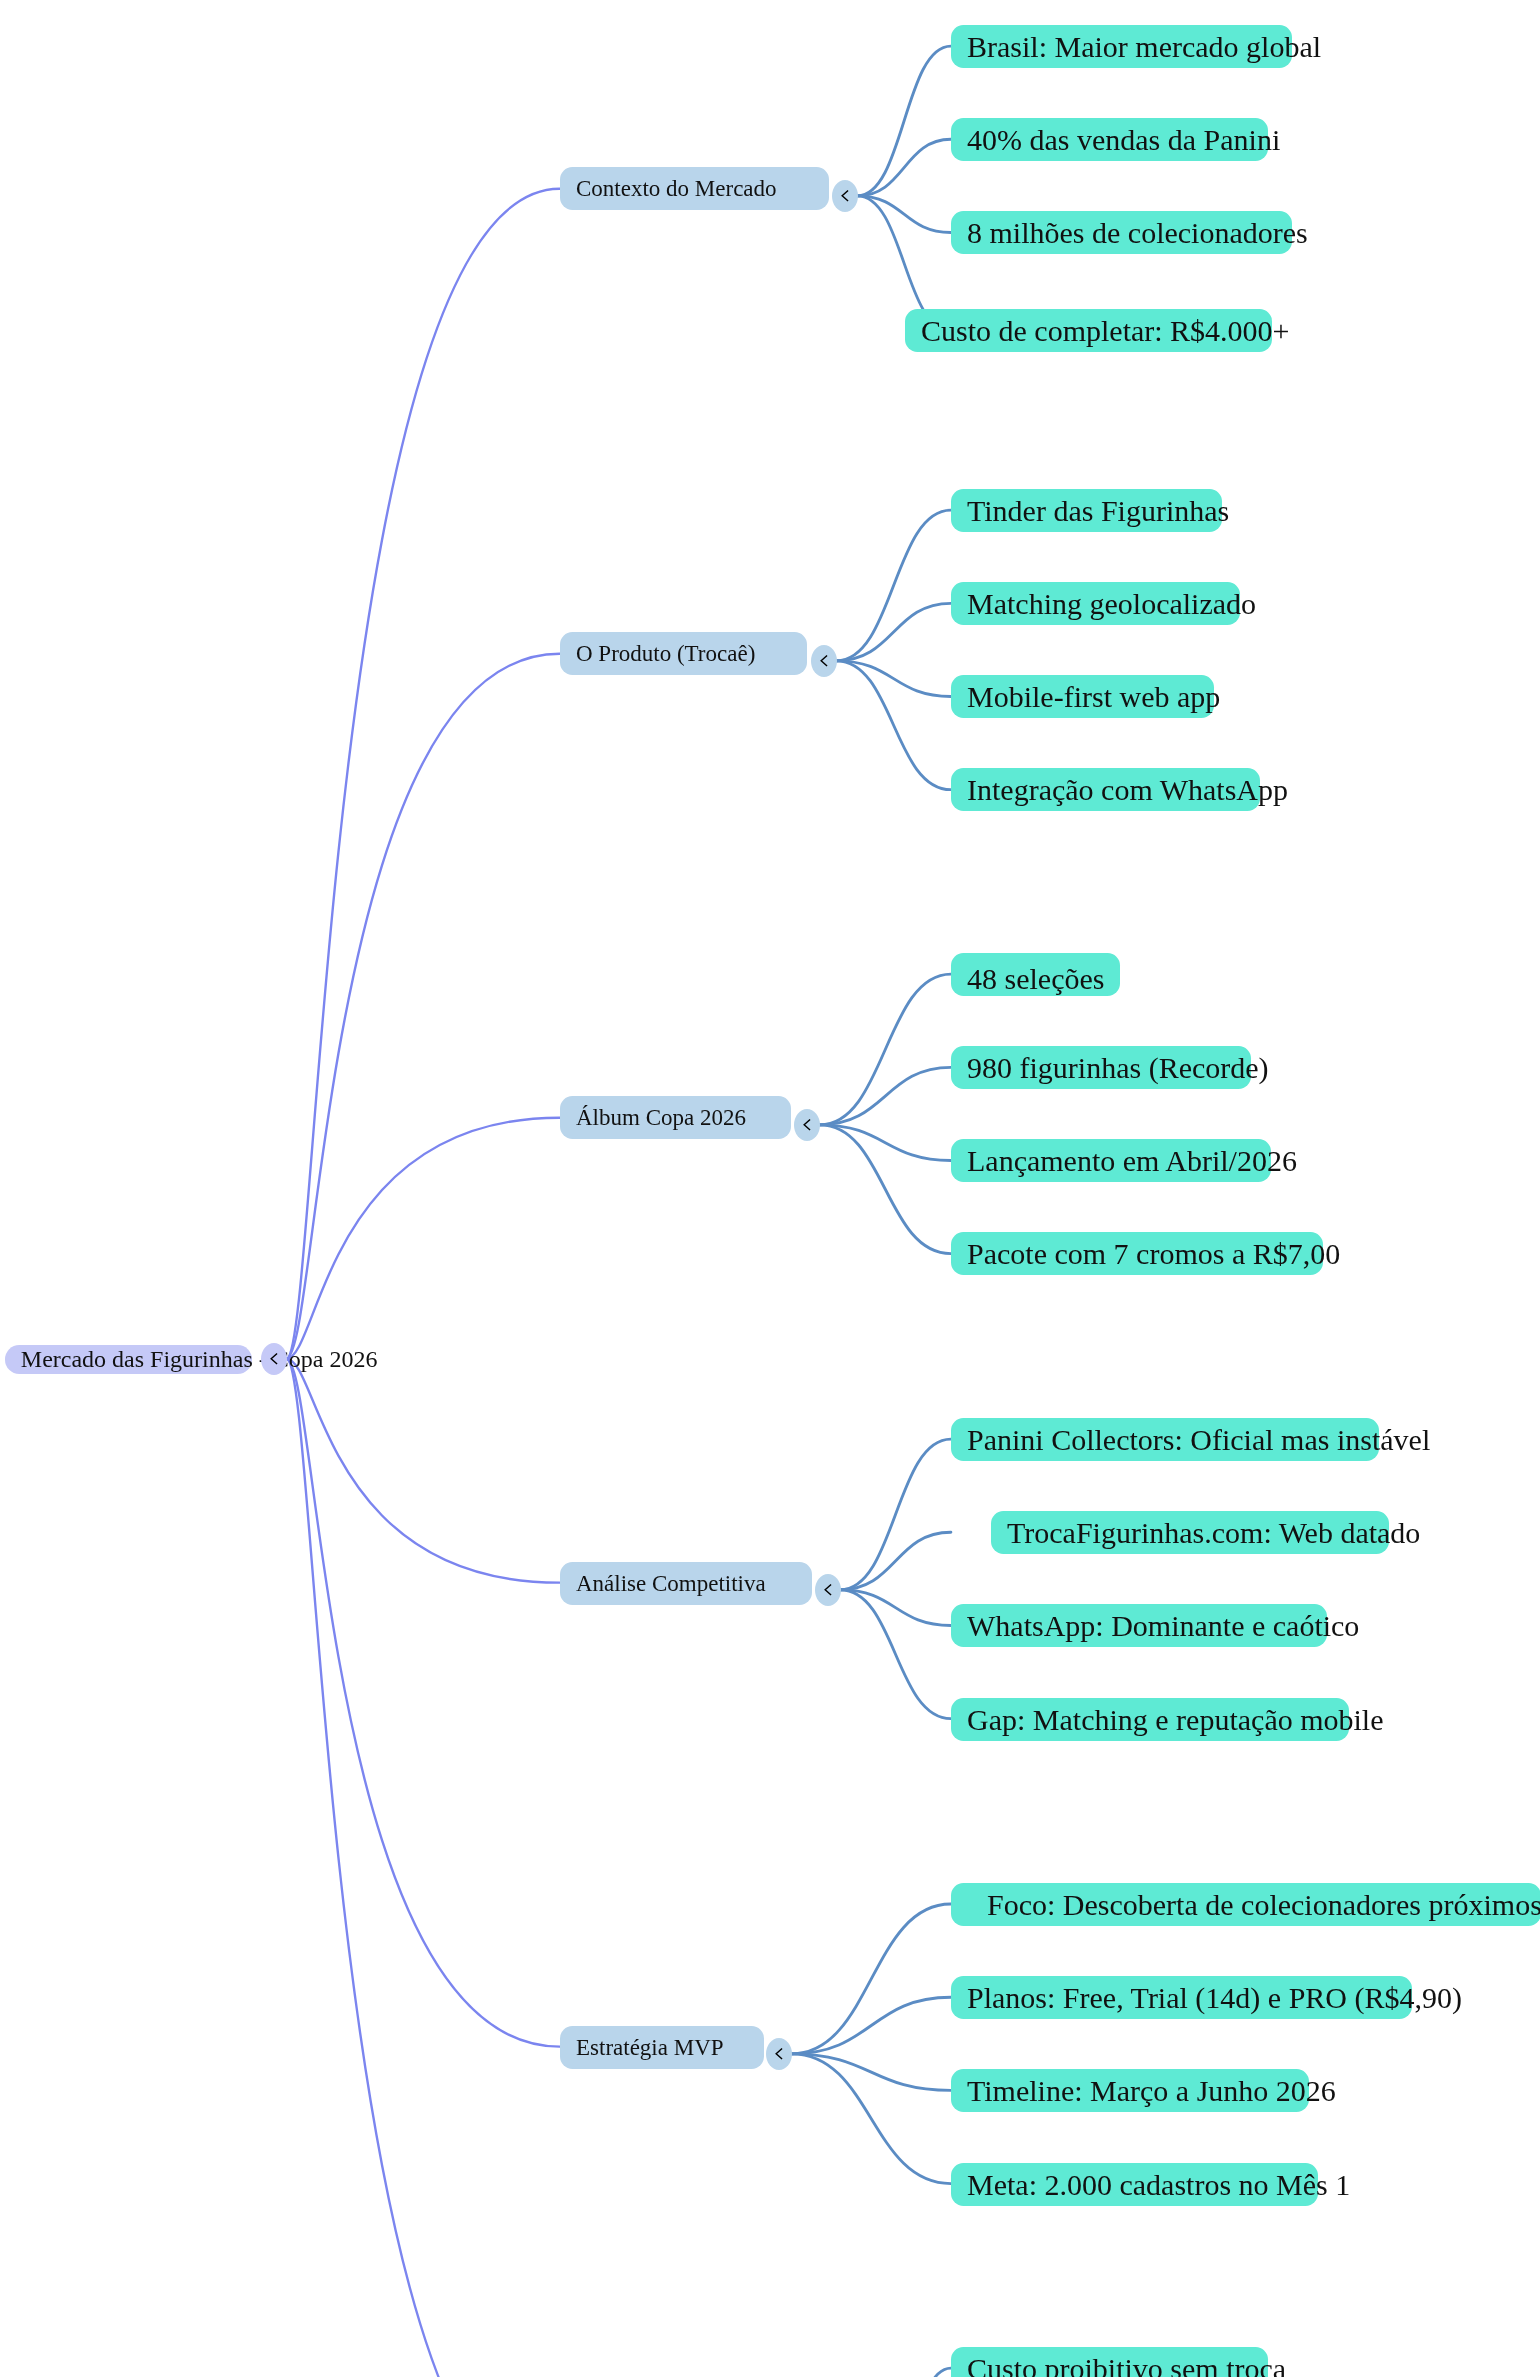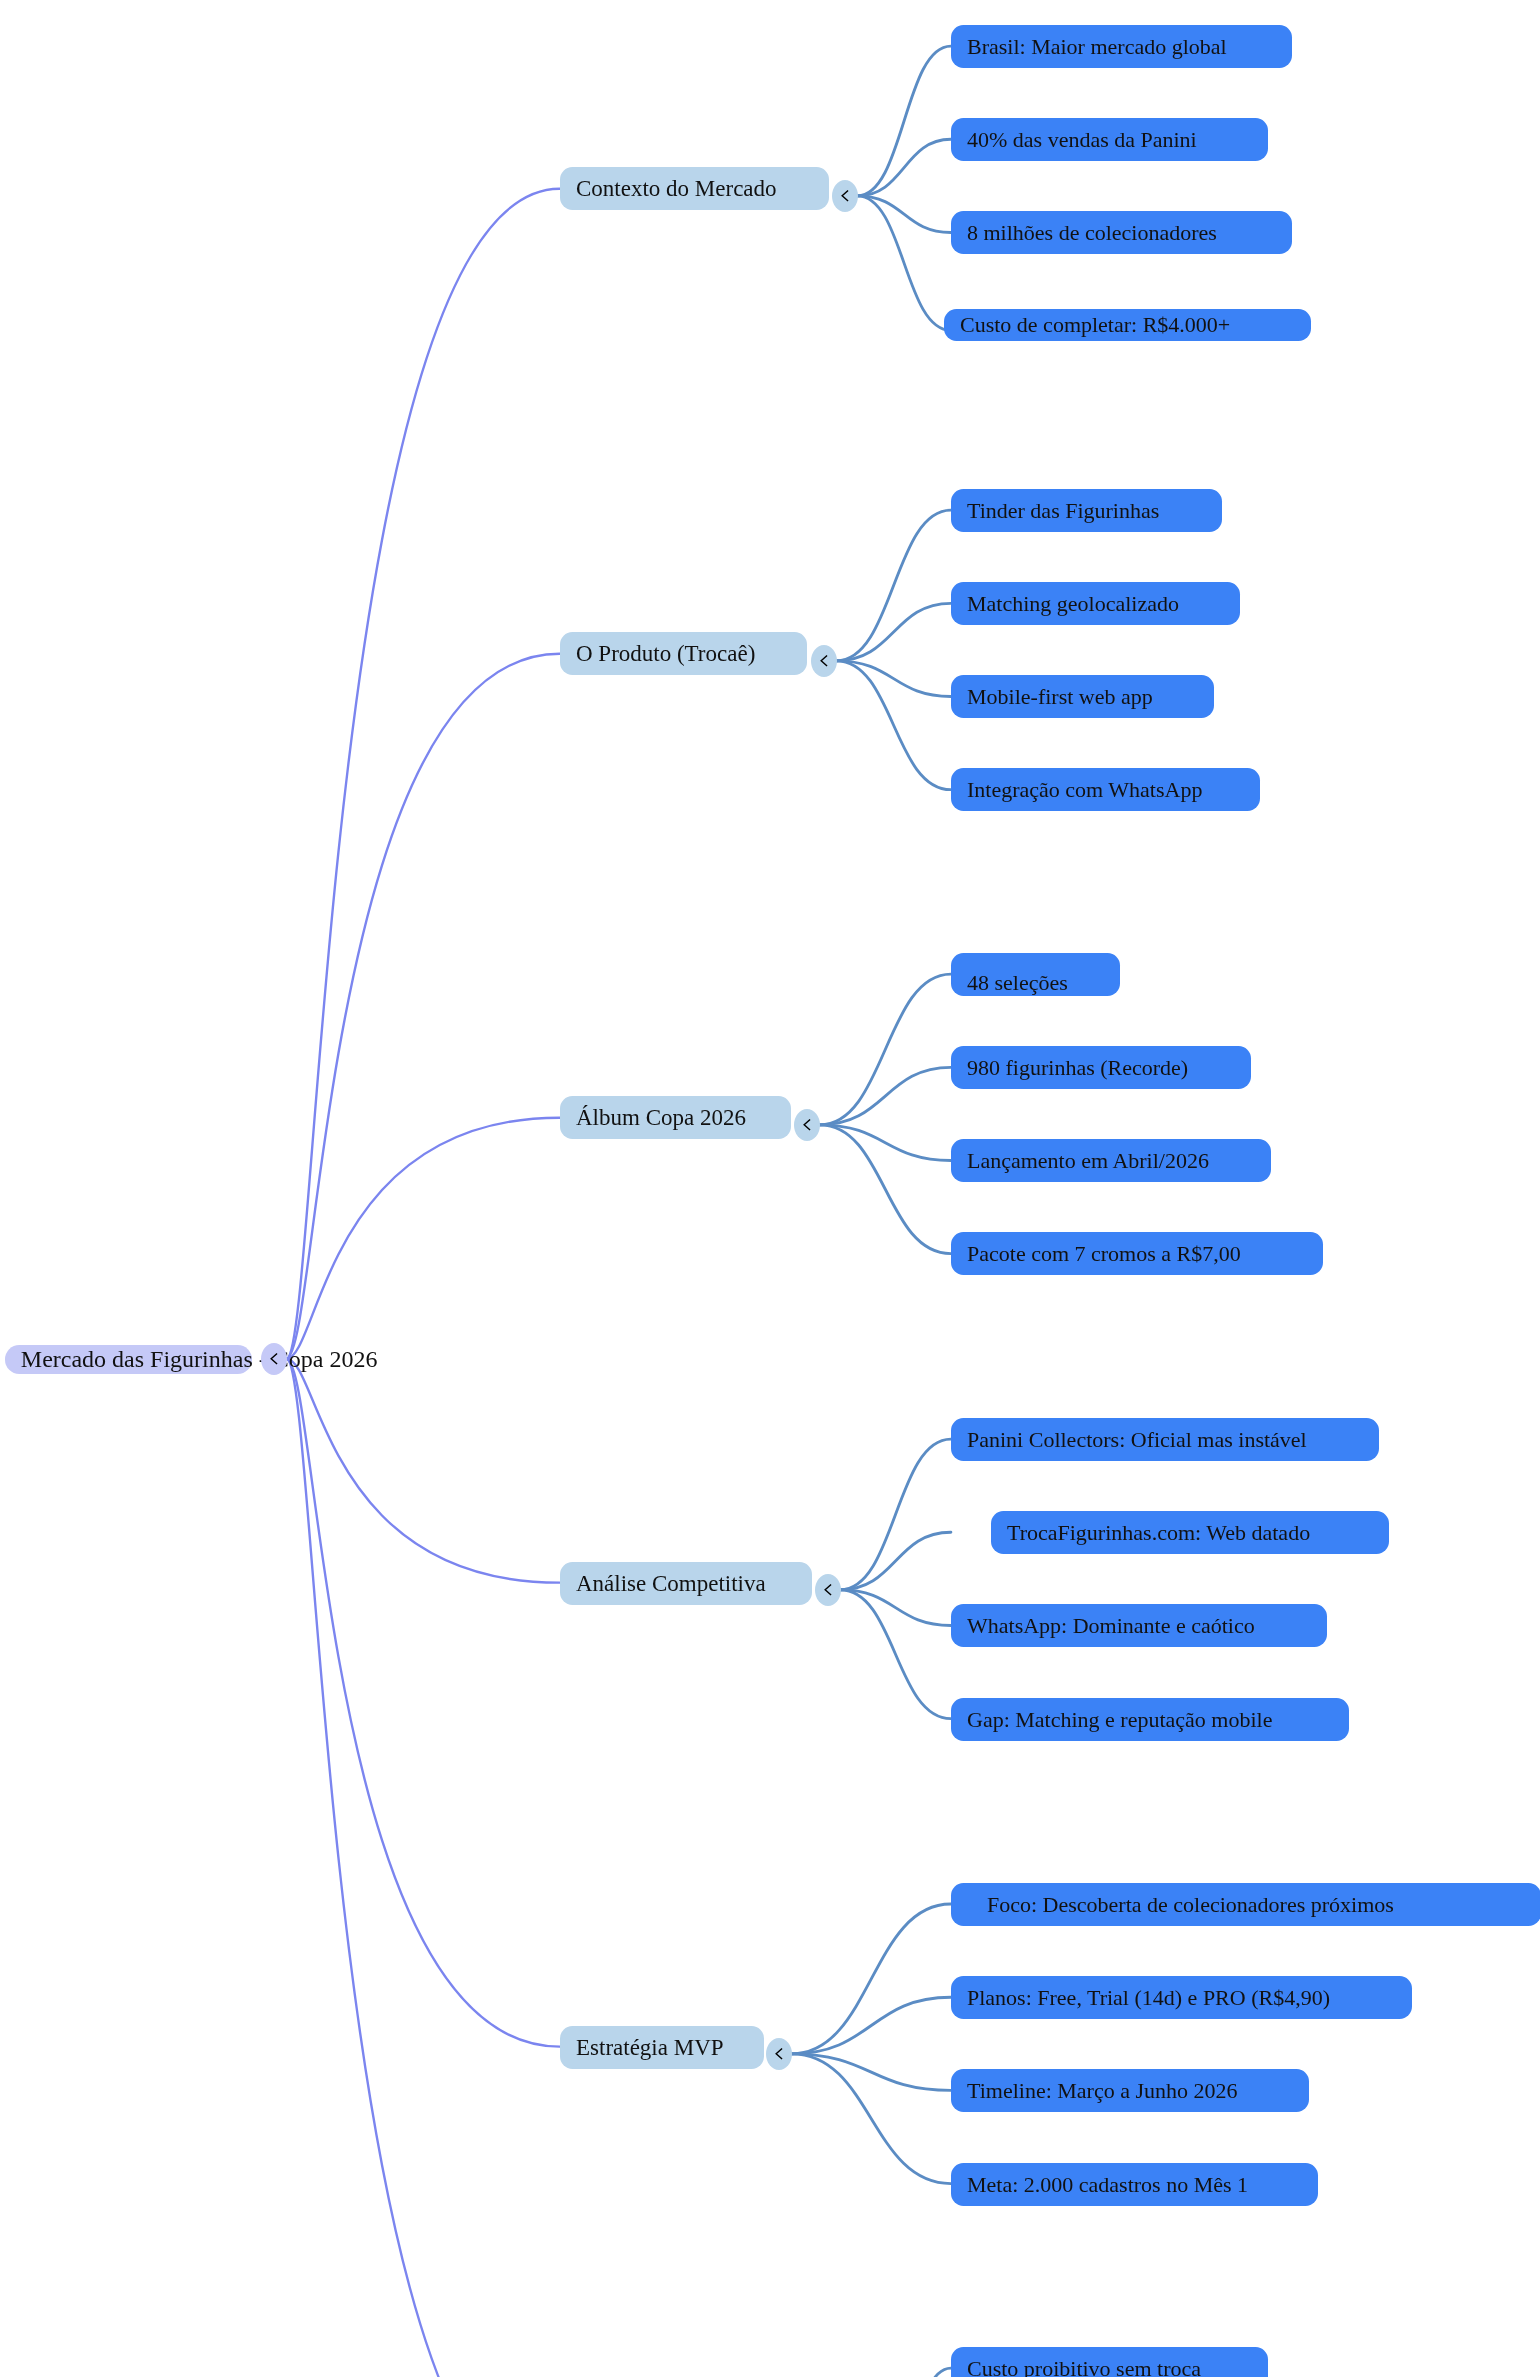--- a/index.html
+++ b/index.html
@@ -41,23 +41,23 @@
     border-radius: 14.3px;
     padding: 0 16px;
     font-size: 24px;
   }
   .node.branch {
     background: #b9d5eb;
     padding: 16px 16px;
     font-size: 23px;
   }
   .node.leaf {
-    background: #3b82f6;
+    background: #5eead4;
     padding: 0 16px;
-    font-size: 22px;
+    font-size: 30px;
   }
   .toggle {
     position: absolute;
     display: flex;
     align-items: center;
     justify-content: center;
     border-radius: 50%;
     cursor: pointer;
   }
   .toggle.root-toggle {
@@ -125,21 +125,21 @@
       </div>
       <div class="node leaf" style="left: 951px; top: 25px; width: 341px; height: 43px;">
         <span class="node-label">Brasil: Maior mercado global</span>
       </div>
       <div class="node leaf" style="left: 951px; top: 118px; width: 317px; height: 43px;">
         <span class="node-label">40% das vendas da Panini</span>
       </div>
       <div class="node leaf" style="left: 951px; top: 211px; width: 341px; height: 43px;">
         <span class="node-label">8 milhões de colecionadores</span>
       </div>
-      <div class="node leaf" style="left: 944px; top: 309px; width: 367px; height: 32px;">
+      <div class="node leaf" style="left: 905px; top: 309px; width: 367px; height: 43px;">
         <span class="node-label">Custo de completar: R$4.000+</span>
       </div>
       <div class="node branch" style="left: 560px; top: 632px; width: 247px; height: 43px;">
         <span class="node-label">O Produto (Trocaê)</span>
       </div>
       <div class="toggle branch-toggle" style="left: 811px; top: 645px; width: 26px; height: 32px;">
         <svg width="14.3" height="17.6" viewBox="0 0 24 24">
           <path d="M16 4 L7 12 L16 20" fill="none" stroke="#000000" stroke-width="2.4" stroke-linecap="square"></path>
         </svg>
       </div>

